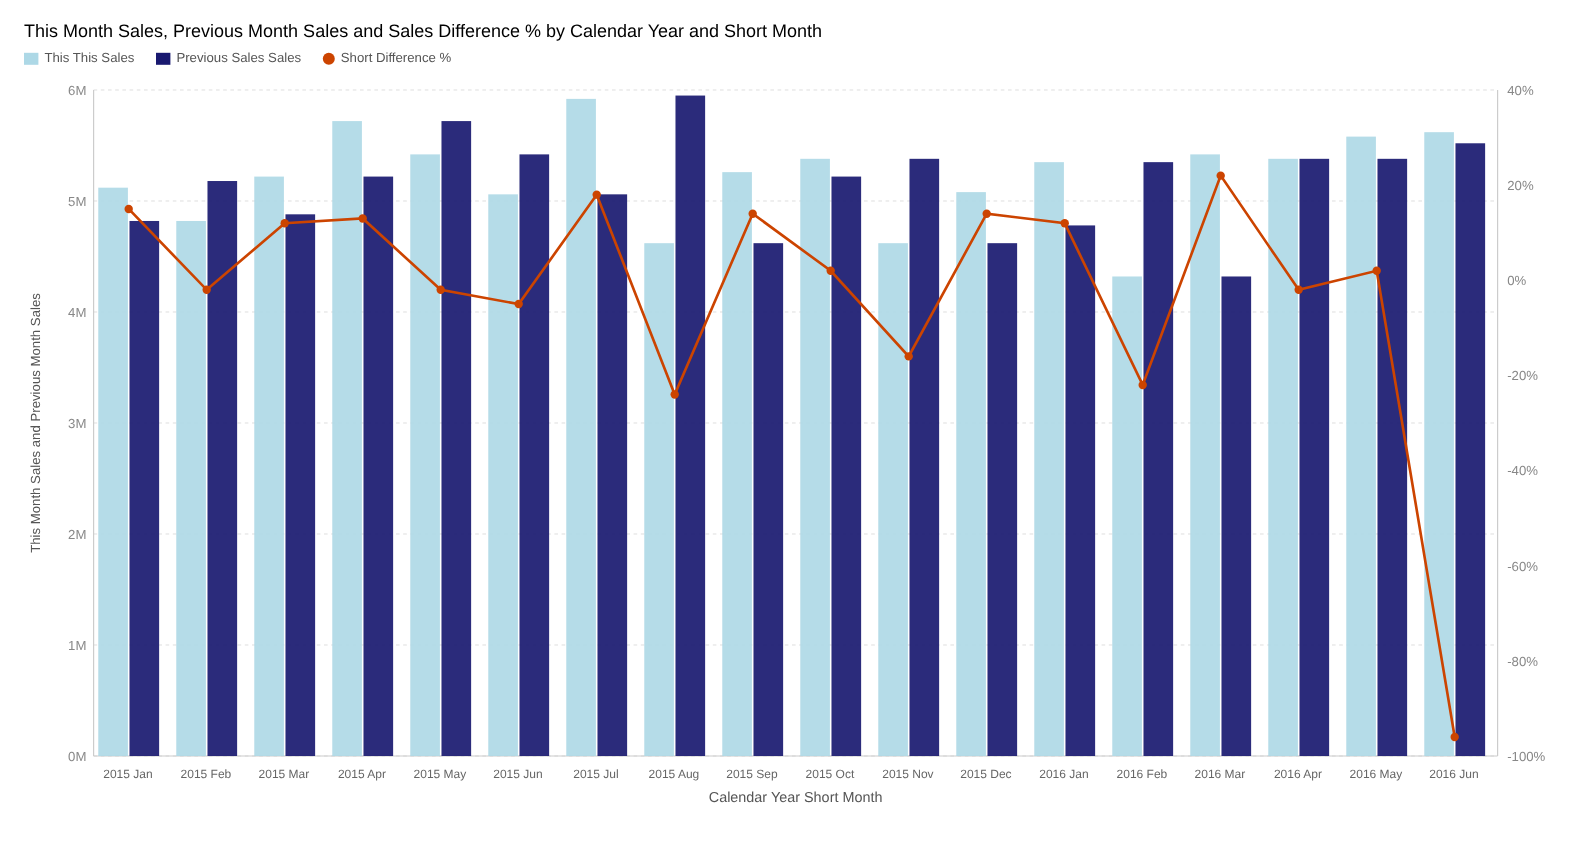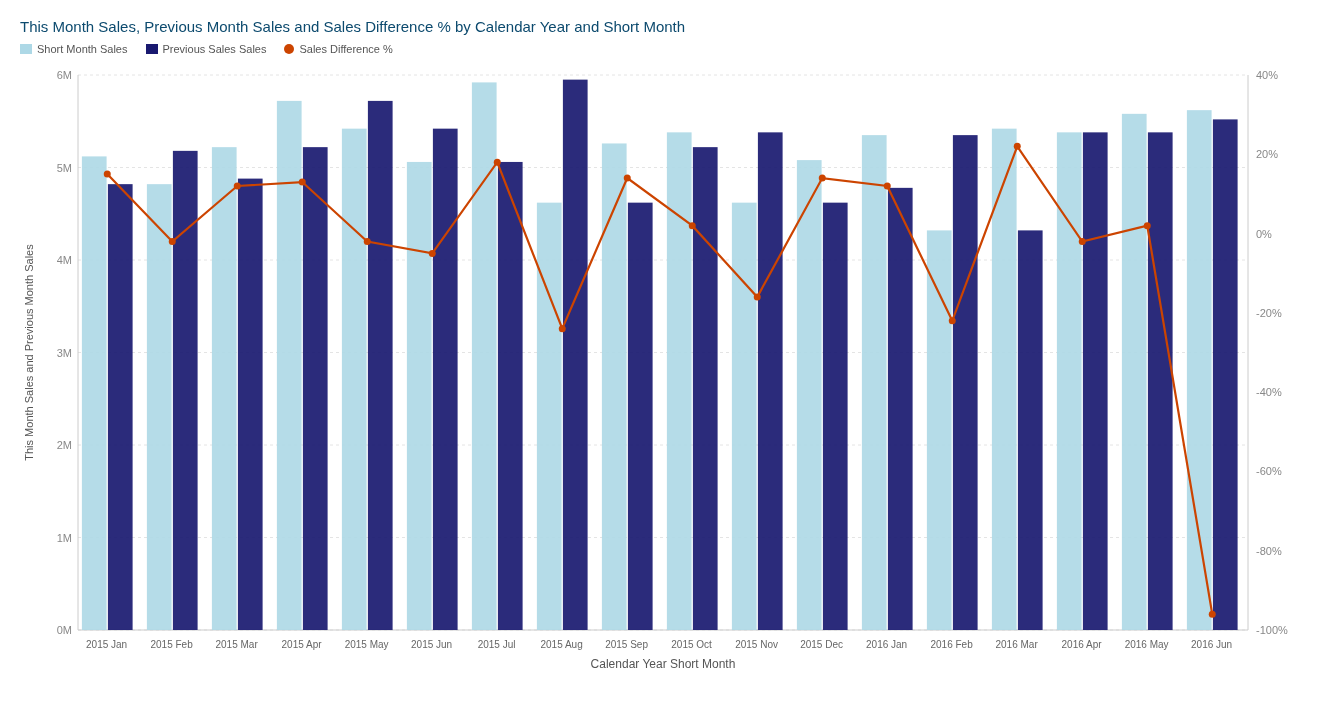--- a/index.html
+++ b/index.html
@@ -11,21 +11,21 @@
       overflow: hidden;
     }
     .chart-container {
       width: 1326px;
       height: 718px;
       padding: 18px 20px 10px 20px;
       position: relative;
     }
     .chart-title {
       font-size: 15px;
-      color: #0c4a6e;
+      color: #000000;
       font-weight: 400;
       margin-bottom: 8px;
     }
     .legend {
       display: flex;
       align-items: center;
       gap: 18px;
       margin-bottom: 10px;
       font-size: 11px;
       color: #555;
@@ -55,29 +55,29 @@
     }
   </style>
 </head>
 <body>
 
 <div class="chart-container">
   <div class="chart-title">This Month Sales, Previous Month Sales and Sales Difference % by Calendar Year and Short Month</div>
   <div class="legend">
     <div class="legend-item">
       <div class="legend-rect" style="background:#add8e6;"></div>
-      <span>Short Month Sales</span>
+      <span>This This Sales</span>
     </div>
     <div class="legend-item">
       <div class="legend-rect" style="background:#191970;"></div>
       <span>Previous Sales Sales</span>
     </div>
     <div class="legend-item">
       <div class="legend-dot" style="background:#cc4400;"></div>
-      <span>Sales Difference %</span>
+      <span>Short Difference %</span>
     </div>
   </div>
   <div class="chart-area">
     <svg id="main-svg" viewBox="0 0 1286 615" width="1286" height="615">
         <line x1="58" x2="1228" y1="565" y2="565" stroke="#ddd" stroke-width="0.8" stroke-dasharray="3,3"></line>
         <text x="52" y="569" text-anchor="end" font-size="11" fill="#888">0M</text>
         <line x1="58" x2="1228" y1="472.5" y2="472.5" stroke="#ddd" stroke-width="0.8" stroke-dasharray="3,3"></line>
         <text x="52" y="476.5" text-anchor="end" font-size="11" fill="#888">1M</text>
         <line x1="58" x2="1228" y1="380" y2="380" stroke="#ddd" stroke-width="0.8" stroke-dasharray="3,3"></line>
         <text x="52" y="384" text-anchor="end" font-size="11" fill="#888">2M</text>

